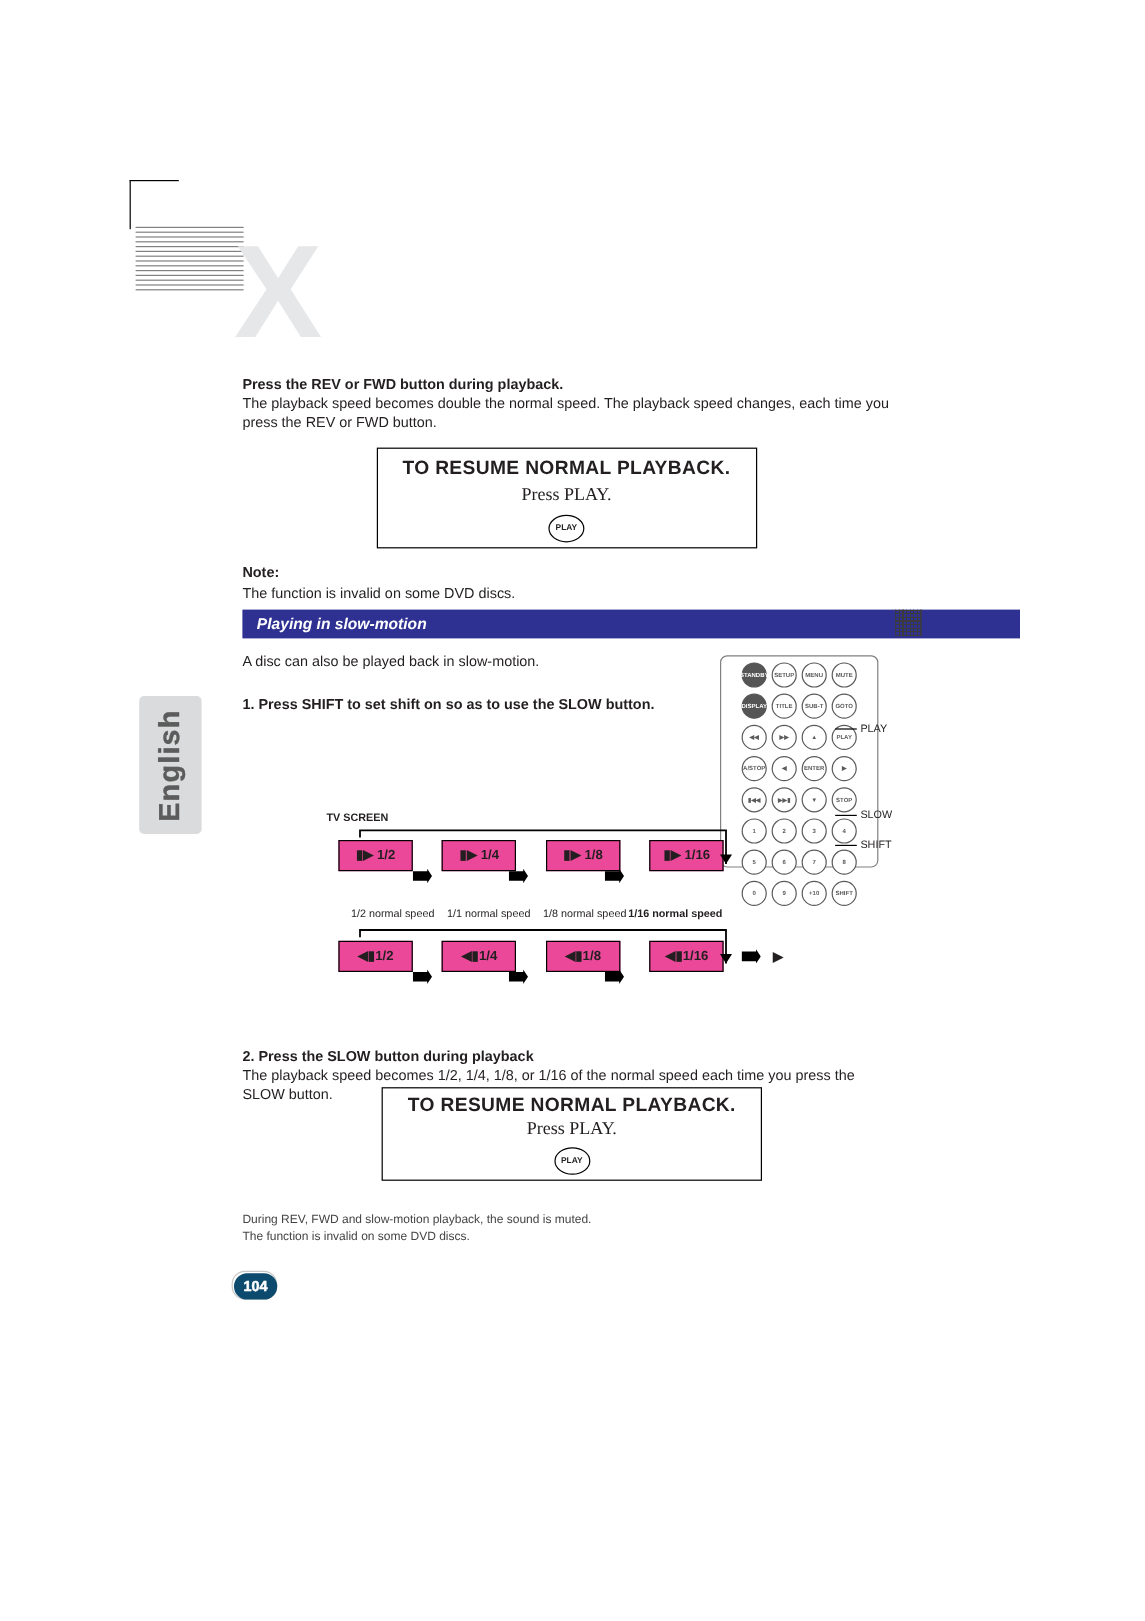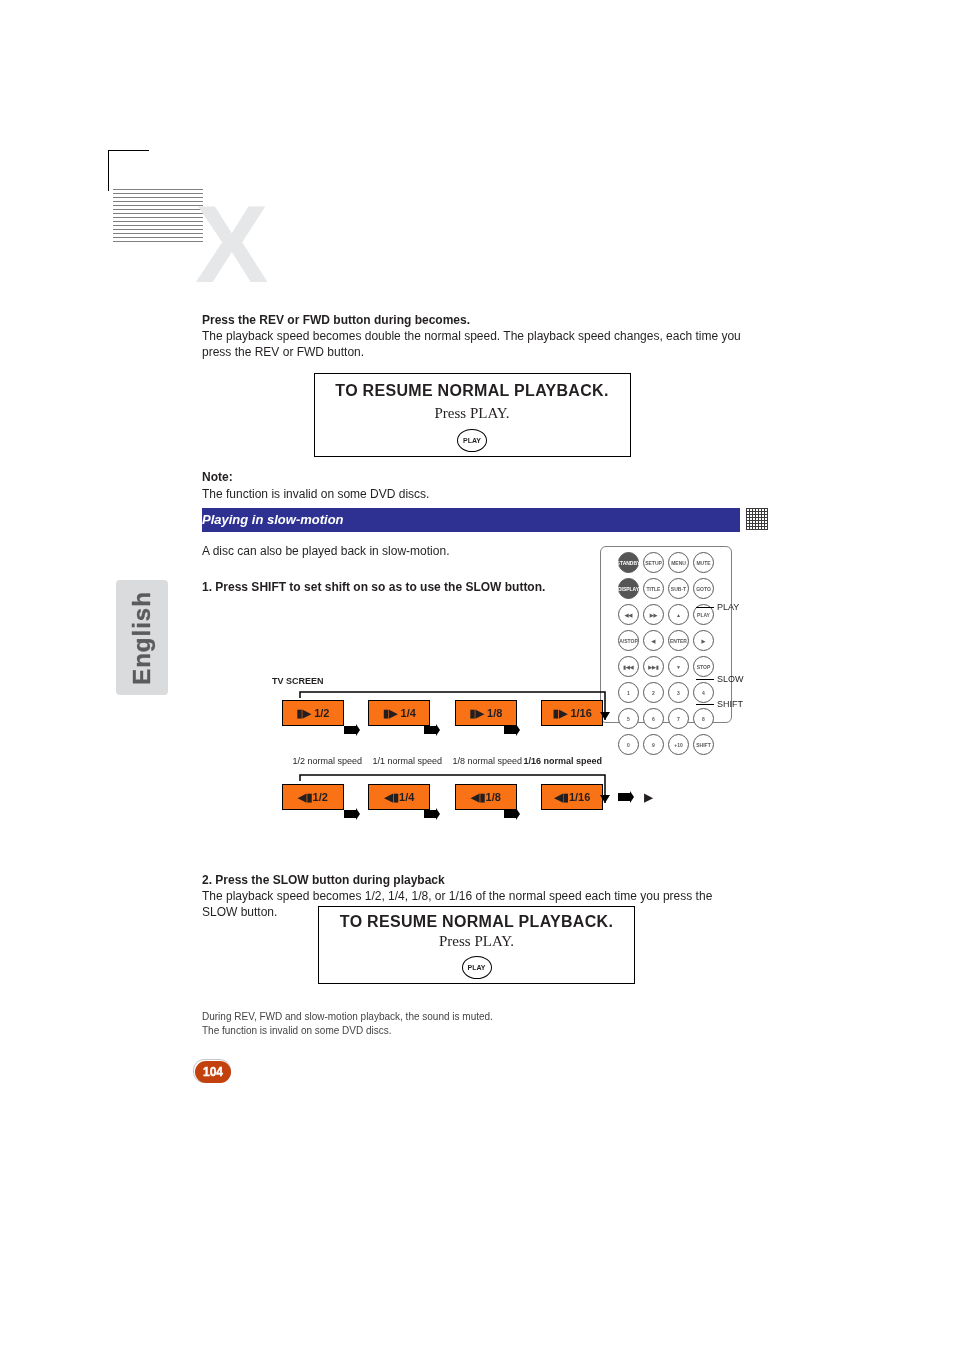--- a/index.html
+++ b/index.html
@@ -10,44 +10,44 @@
   .bars div{height:1px;background:#808080;margin:3px 0}
   .big-x{position:absolute;top:200px;left:195px;font-size:110px;font-weight:900;color:#e6e7e8;font-family:Arial,Helvetica,sans-serif;line-height:.8}
   .title{position:absolute;top:244px;left:295px;font-size:26px;font-weight:900;color:#2e3192;font-family:Arial,Helvetica,sans-serif;letter-spacing:.5px}
   .body{position:absolute;top:312px;left:202px;width:540px;font-size:12px;line-height:1.35;color:#231f20}
   .body b{font-weight:700}
   .resume-box{display:block;margin:12px auto 0;width:315px;border:1.5px solid #000;text-align:center;padding:6px 0 4px}
   .resume-box .line1{font-weight:900;font-family:Arial,Helvetica,sans-serif;font-size:16px;letter-spacing:.3px}
   .resume-box .line2{font-family:'Times New Roman',Times,serif;font-size:15px;margin-top:2px}
   .playbtn{display:inline-block;width:28px;height:21px;border:1.5px solid #000;border-radius:50%;font-size:7px;font-weight:700;line-height:21px;margin-top:6px}
   .note{margin-top:12px}
-  .section-bar{position:absolute;top:508px;left:202px;width:538px;height:24px;background:#2e3192;color:#fff;font-style:italic;font-weight:700;font-size:13px;line-height:24px;box-sizing:border-box}
+  .section-bar{position:absolute;top:508px;left:202px;width:648px;height:24px;background:#2e3192;color:#fff;font-style:italic;font-weight:700;font-size:13px;line-height:24px;padding-left:12px;box-sizing:border-box}
   .hatch{position:absolute;top:508px;left:746px;width:22px;height:22px;background:
     repeating-linear-gradient(0deg,#3b3b3b 0 1px,transparent 1px 3px),
     repeating-linear-gradient(90deg,#3b3b3b 0 1px,transparent 1px 3px)}
   .body2{position:absolute;top:542px;left:202px;width:400px;font-size:12px;line-height:1.5}
   .fwd-seq{position:absolute;top:700px;left:272px}
   .rev-seq{position:absolute;top:784px;left:272px}
-  .spd-box{display:inline-block;width:60px;height:24px;border:1.5px solid #000;text-align:center;font-size:11px;line-height:24px;font-weight:700;margin:0 10px;vertical-align:middle;background:#f97316}
+  .spd-box{display:inline-block;width:60px;height:24px;border:1.5px solid #000;text-align:center;font-size:11px;line-height:24px;font-weight:700;margin:0 10px;vertical-align:middle;background:#ec4899}
   .arrow-r{display:inline-block;vertical-align:middle;font-size:0}
   .arrow-r svg{display:block}
   .tv-label{position:absolute;top:676px;left:272px;font-size:9px;font-weight:700}
   .spd-label{position:absolute;top:756px;font-size:9px;width:80px;text-align:right}
   .remote{position:absolute;top:546px;left:600px;width:130px;height:175px;border:1px solid #808080;border-radius:6px;background:#fff}
   .remote-row{display:flex;justify-content:center;gap:4px;margin-top:5px}
   .rbtn{width:19px;height:19px;border:1px solid #5a5a5a;border-radius:50%;font-size:5px;font-weight:700;display:flex;align-items:center;justify-content:center;color:#5a5a5a;background:#fff}
   .rbtn.filled{background:#555;color:#fff;border-color:#555}
   .callout{position:absolute;font-size:9px;color:#231f20}
   .callout-line{position:absolute;height:1px;background:#000}
   .step2{position:absolute;top:872px;left:202px;width:540px;font-size:12px;line-height:1.35}
   .resume2{position:absolute;top:894px;left:318px}
   .footnote{position:absolute;top:1010px;left:202px;font-size:10px;line-height:1.4;color:#444}
   .english-tab{position:absolute;top:580px;left:116px;width:52px;height:115px;background:#dadbdc;border-radius:4px}
   .english-tab span{position:absolute;left:50%;top:50%;transform:translate(-50%,-50%) rotate(-90deg);font-family:Arial,Helvetica,sans-serif;font-weight:700;font-size:24px;color:#5c5c5c;letter-spacing:1px;-webkit-text-stroke:.3px #4d4d4d}
-  .pagenum{position:absolute;top:1061px;left:195px;width:36px;height:22px;background:#c2410c;border-radius:11px;color:#fff;font-size:12px;font-weight:700;text-align:center;line-height:22px;-webkit-text-stroke:.4px #fff}
+  .pagenum{position:absolute;top:1061px;left:195px;width:36px;height:22px;background:#0c4a6e;border-radius:11px;color:#fff;font-size:12px;font-weight:700;text-align:center;line-height:22px;-webkit-text-stroke:.4px #fff}
   .pagenum-shadow{position:absolute;top:1059px;left:193px;width:36px;height:22px;border-radius:11px;border:1px solid #c7c7c7}
 </style>
 </head>
 <body>
 
 <div class="page">
 
   <div class="crop-tl"></div>
 
   <div class="bars">
@@ -63,21 +63,21 @@
       <div></div>
       <div></div>
       <div></div>
       <div></div>
       <div></div>
   </div>
 
   <div class="big-x">X</div>
 
   <div class="body">
-    <b>Press the REV or FWD button during becomes.</b><br>
+    <b>Press the REV or FWD button during playback.</b><br>
     <span>The playback speed becomes double the normal speed. The playback speed changes, each time you press the REV or FWD button.</span>
 
     <div class="resume-box">
       <div class="line1">TO RESUME NORMAL PLAYBACK.</div>
       <div class="line2">Press PLAY.</div>
       <div class="playbtn">PLAY</div>
     </div>
 
     <div class="note">
       <b>Note:</b><br>

